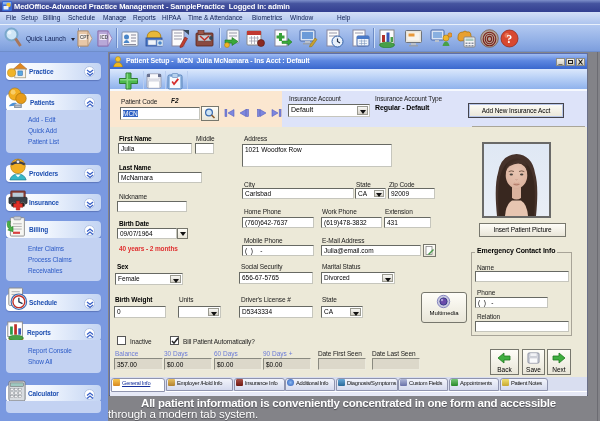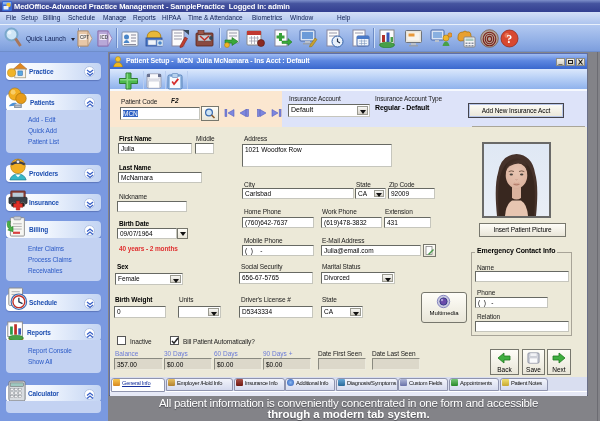--- a/index.html
+++ b/index.html
@@ -573,14 +573,14 @@
 <div class="tab" style="left:111px;width:54px;background:#fff;height:14px;z-index:2;color:#16309c"><span class="ticon" style="background:linear-gradient(#f8c850,#d88820)"></span><span style="text-decoration:underline">General Info</span></div>
 <div class="tab" style="left:166px;width:67px"><span class="ticon" style="background:linear-gradient(#e8c060,#b08030)"></span>Employer /Hold Info</div>
 <div class="tab" style="left:234px;width:51px"><span class="ticon" style="background:linear-gradient(#a85048,#701810)"></span>Insurance Info</div>
 <div class="tab" style="left:285px;width:50px"><span class="ticon" style="background:radial-gradient(#8ab8f0,#2858b8);border-radius:50%"></span>Additional Info</div>
 <div class="tab" style="left:336px;width:62px"><span class="ticon" style="background:linear-gradient(#68a8d8,#286898)"></span>Diagnosis/Symptoms</div>
 <div class="tab" style="left:398px;width:50px"><span class="ticon" style="background:linear-gradient(#b0b8d8,#6870a8)"></span>Custom Fields</div>
 <div class="tab" style="left:449px;width:50px"><span class="ticon" style="background:linear-gradient(#78c878,#288828)"></span>Appointments</div>
 <div class="tab" style="left:500px;width:48px"><span class="ticon" style="background:linear-gradient(#f0e070,#c8a830)"></span>Patient Notes</div>
 <div class="a" style="left:110px;top:391px;width:477px;height:5px;background:#e6e9f6;border-top:1px solid #fff"></div>
 
-<div class="a" style="left:108px;top:397px;width:481px;text-align:center;font-size:11.5px;font-weight:normal;color:#fff;text-shadow:0 1px 1px #4a4a50;letter-spacing:-0.25px">All patient information is conveniently concentrated in one form and accessible</div>
-<div class="a" style="left:108px;top:408px;width:481px;text-align:center;font-size:11.5px;font-weight:bold;color:#fff;text-shadow:0 1px 1px #4a4a50;letter-spacing:-0.1px">through a modern tab system.</div>
+<div class="a" style="left:108px;top:397px;width:481px;text-align:center;font-size:11.5px;font-weight:bold;color:#fff;text-shadow:0 1px 1px #4a4a50;letter-spacing:-0.25px">All patient information is conveniently concentrated in one form and accessible</div>
+<div class="a" style="left:108px;top:408px;width:481px;text-align:left;font-size:11.5px;font-weight:normal;color:#fff;text-shadow:0 1px 1px #4a4a50;letter-spacing:-0.1px">through a modern tab system.</div>
 
 </body></html>

